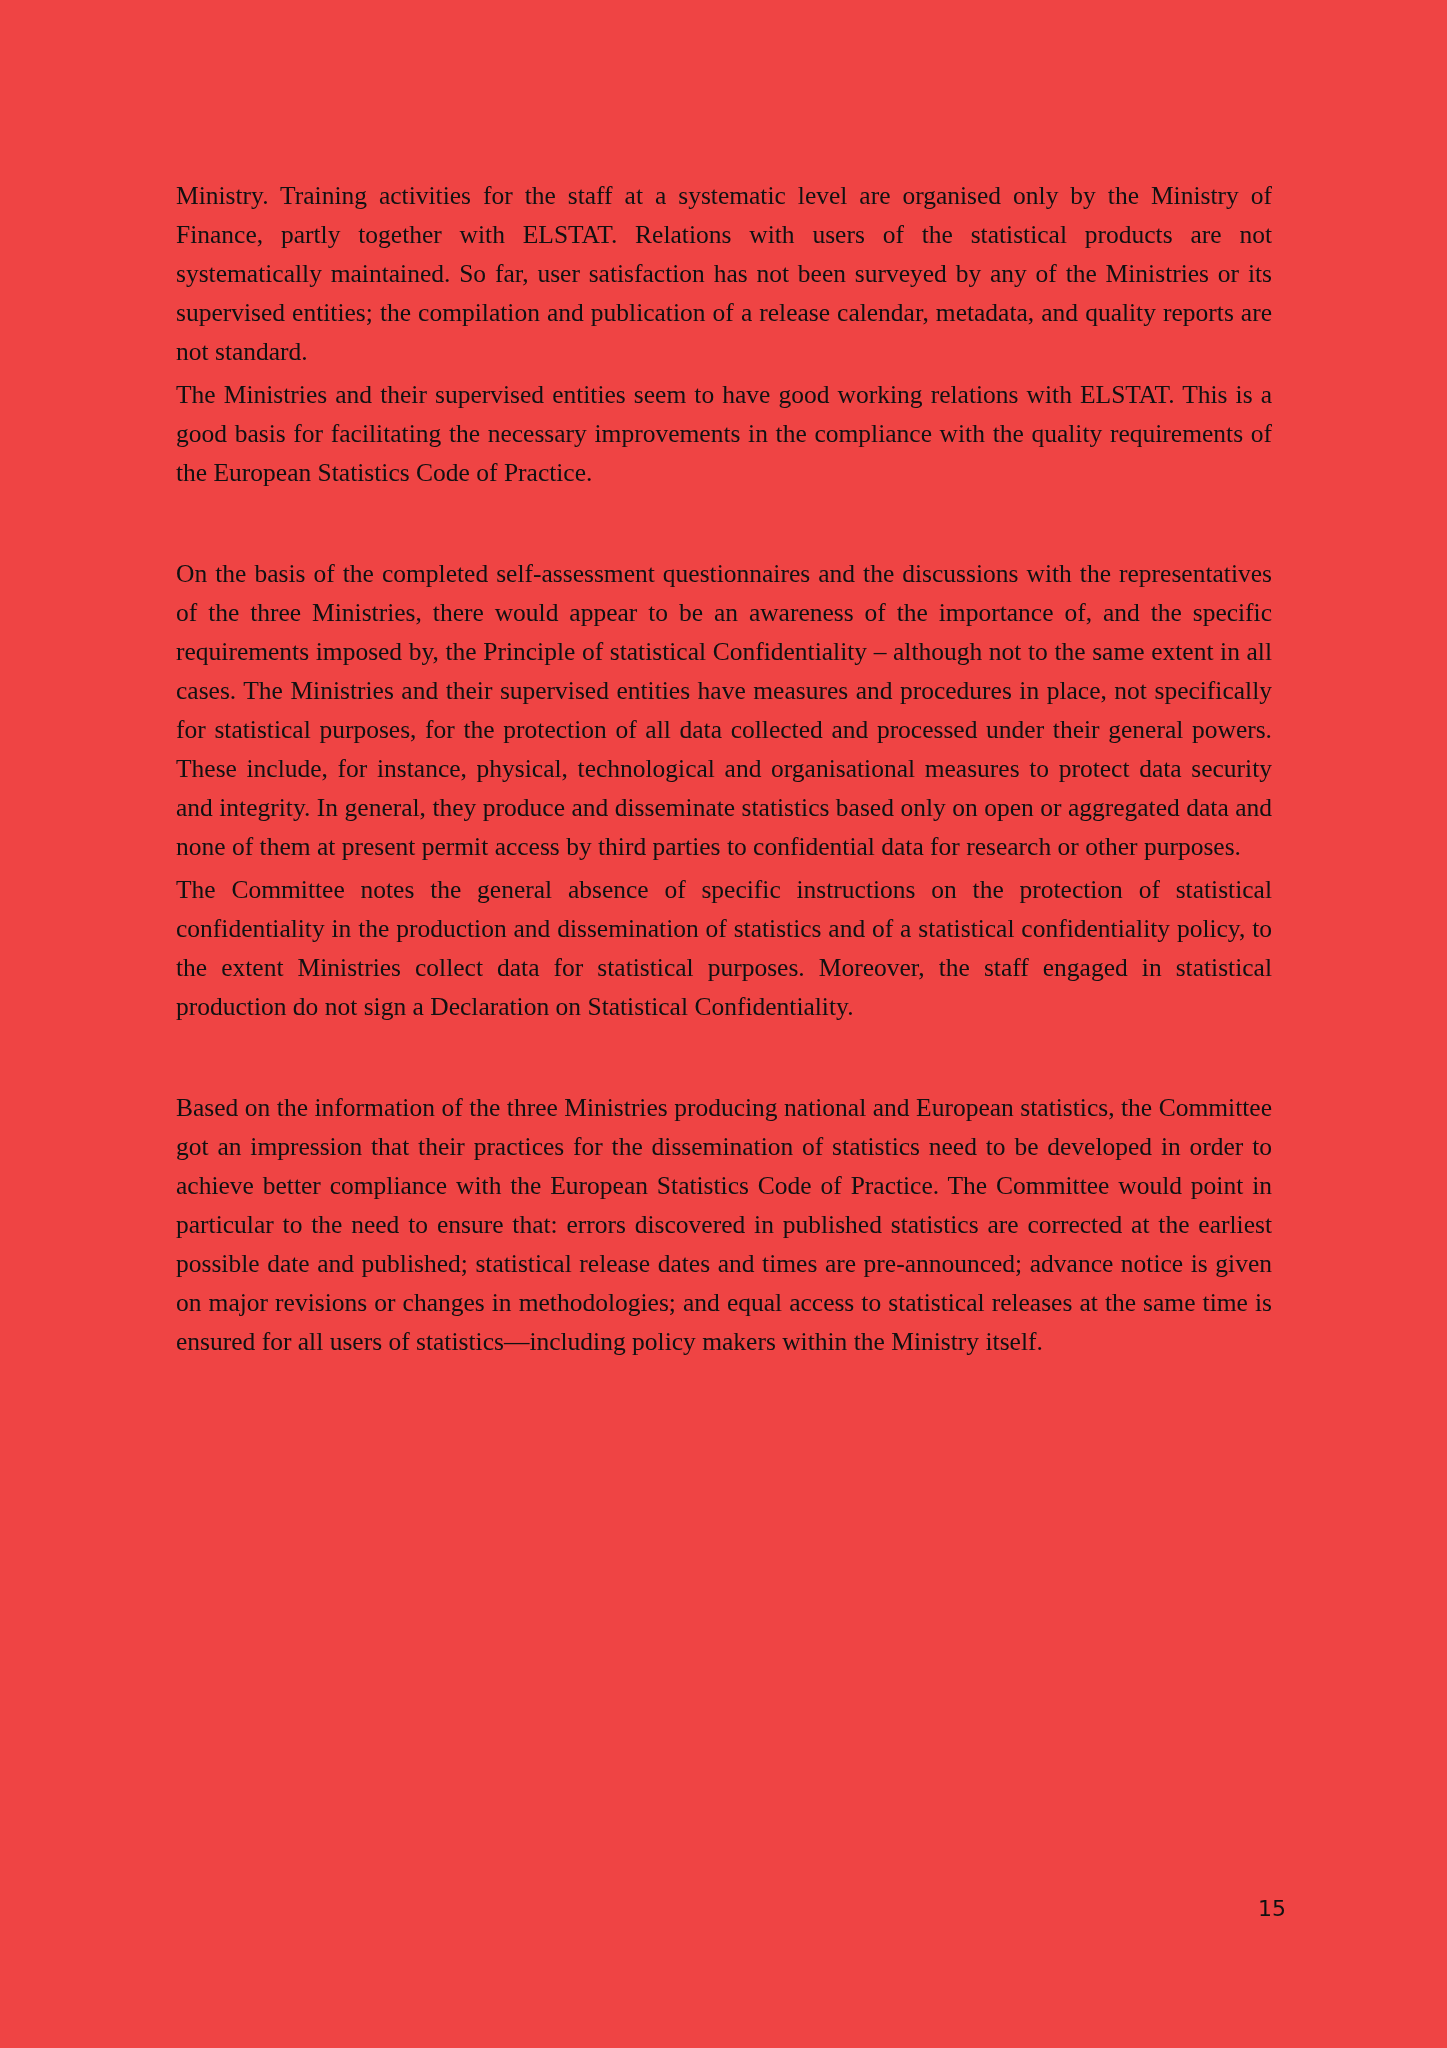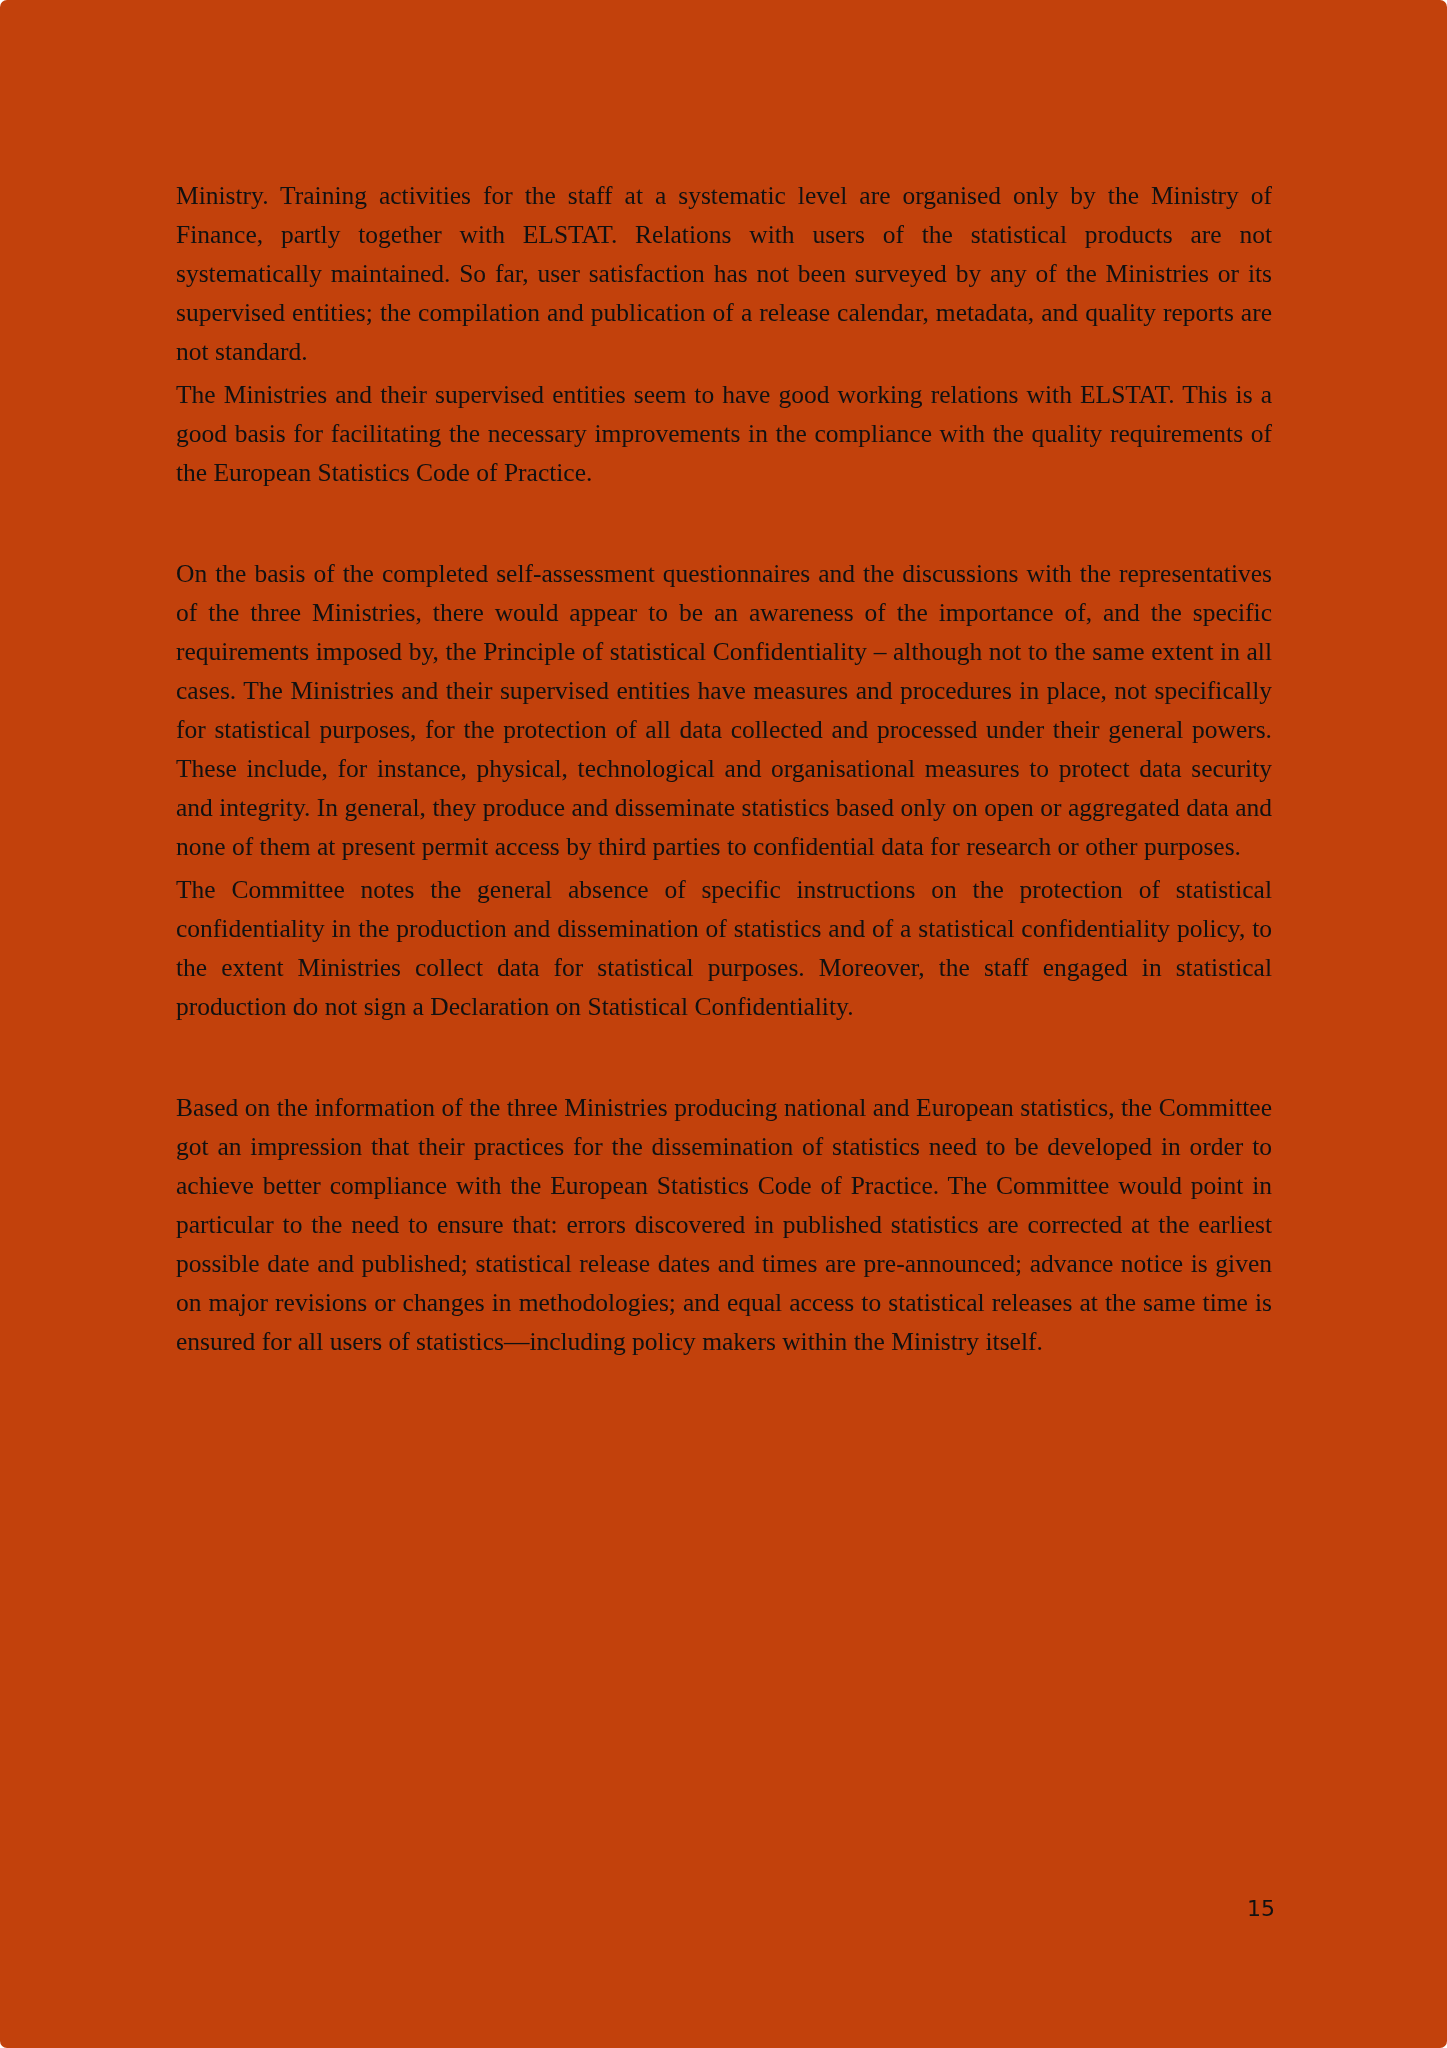--- a/index.html
+++ b/index.html
@@ -13,22 +13,21 @@
       position: relative;
       overflow: hidden;
       color: #111111;
       font-family: "Liberation Serif", "DejaVu Serif", serif;
     }
     .page {
       position: absolute;
       left: 0; top: 0;
       width: 1447px;
       height: 2048px;
-      background: #c2410c;
-      border-radius: 7px;
+      background: #ef4444;
     }
     .column {
       position: absolute;
       left: 176px;
       width: 1096px;
       top: 176px;
     }
     p.body-text {
       margin: 0;
       font-size: 25.5px;
@@ -43,21 +42,21 @@
       line-height: 39px;
       font-weight: bold;
     }
     .section-gap { margin-top: 62px; }
     .heading-gap { margin-top: 2px; }
     .page-number {
       position: absolute;
       left: 1236px;
       top: 1896px;
       width: 50px;
-      text-align: center;
+      text-align: right;
       font-family: "DejaVu Sans", "Liberation Sans", sans-serif;
       font-size: 22px;
       color: #111111;
     }
   </style>
 </head>
 <body>
 
 <div class="page">
   <div class="column">

